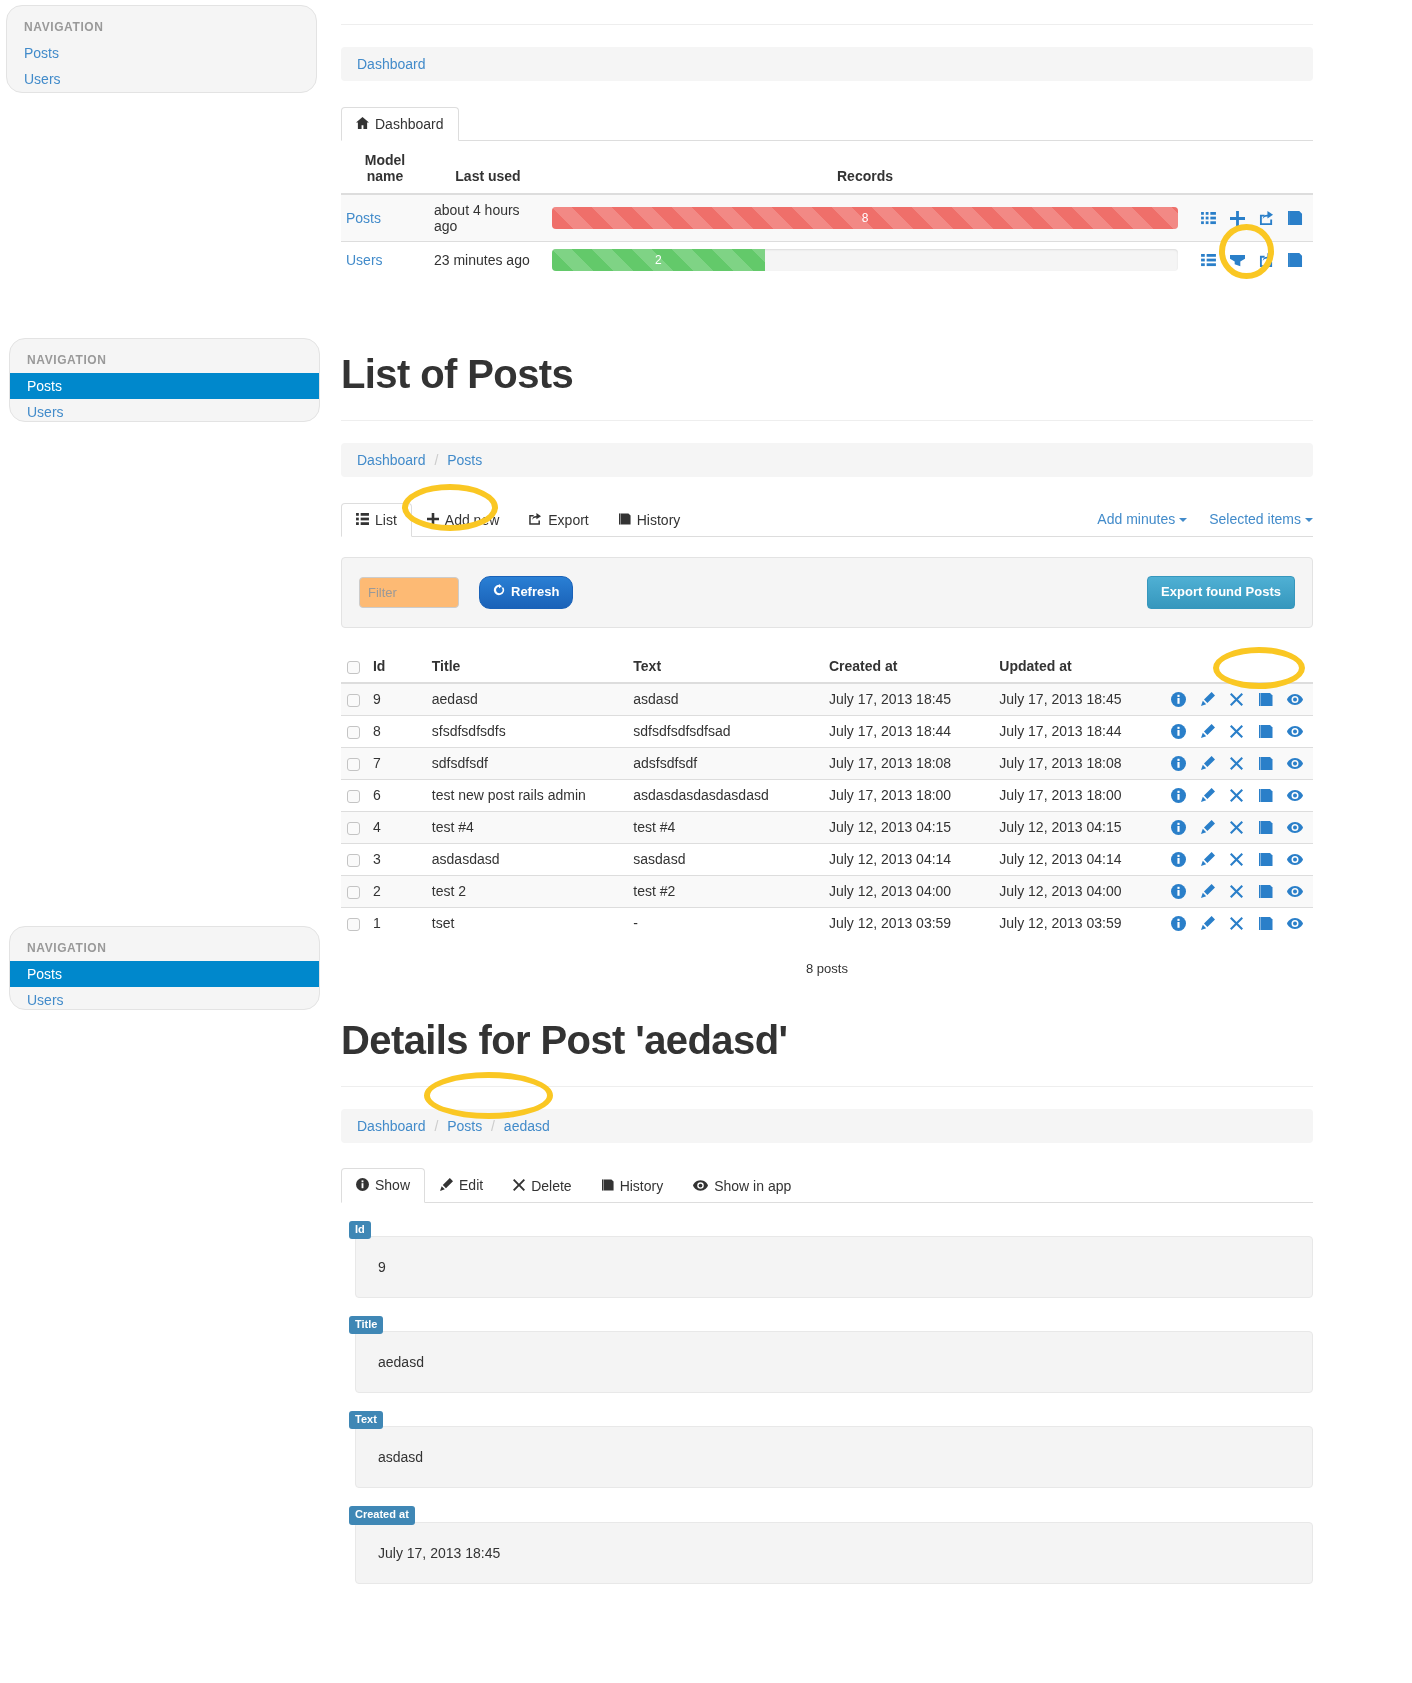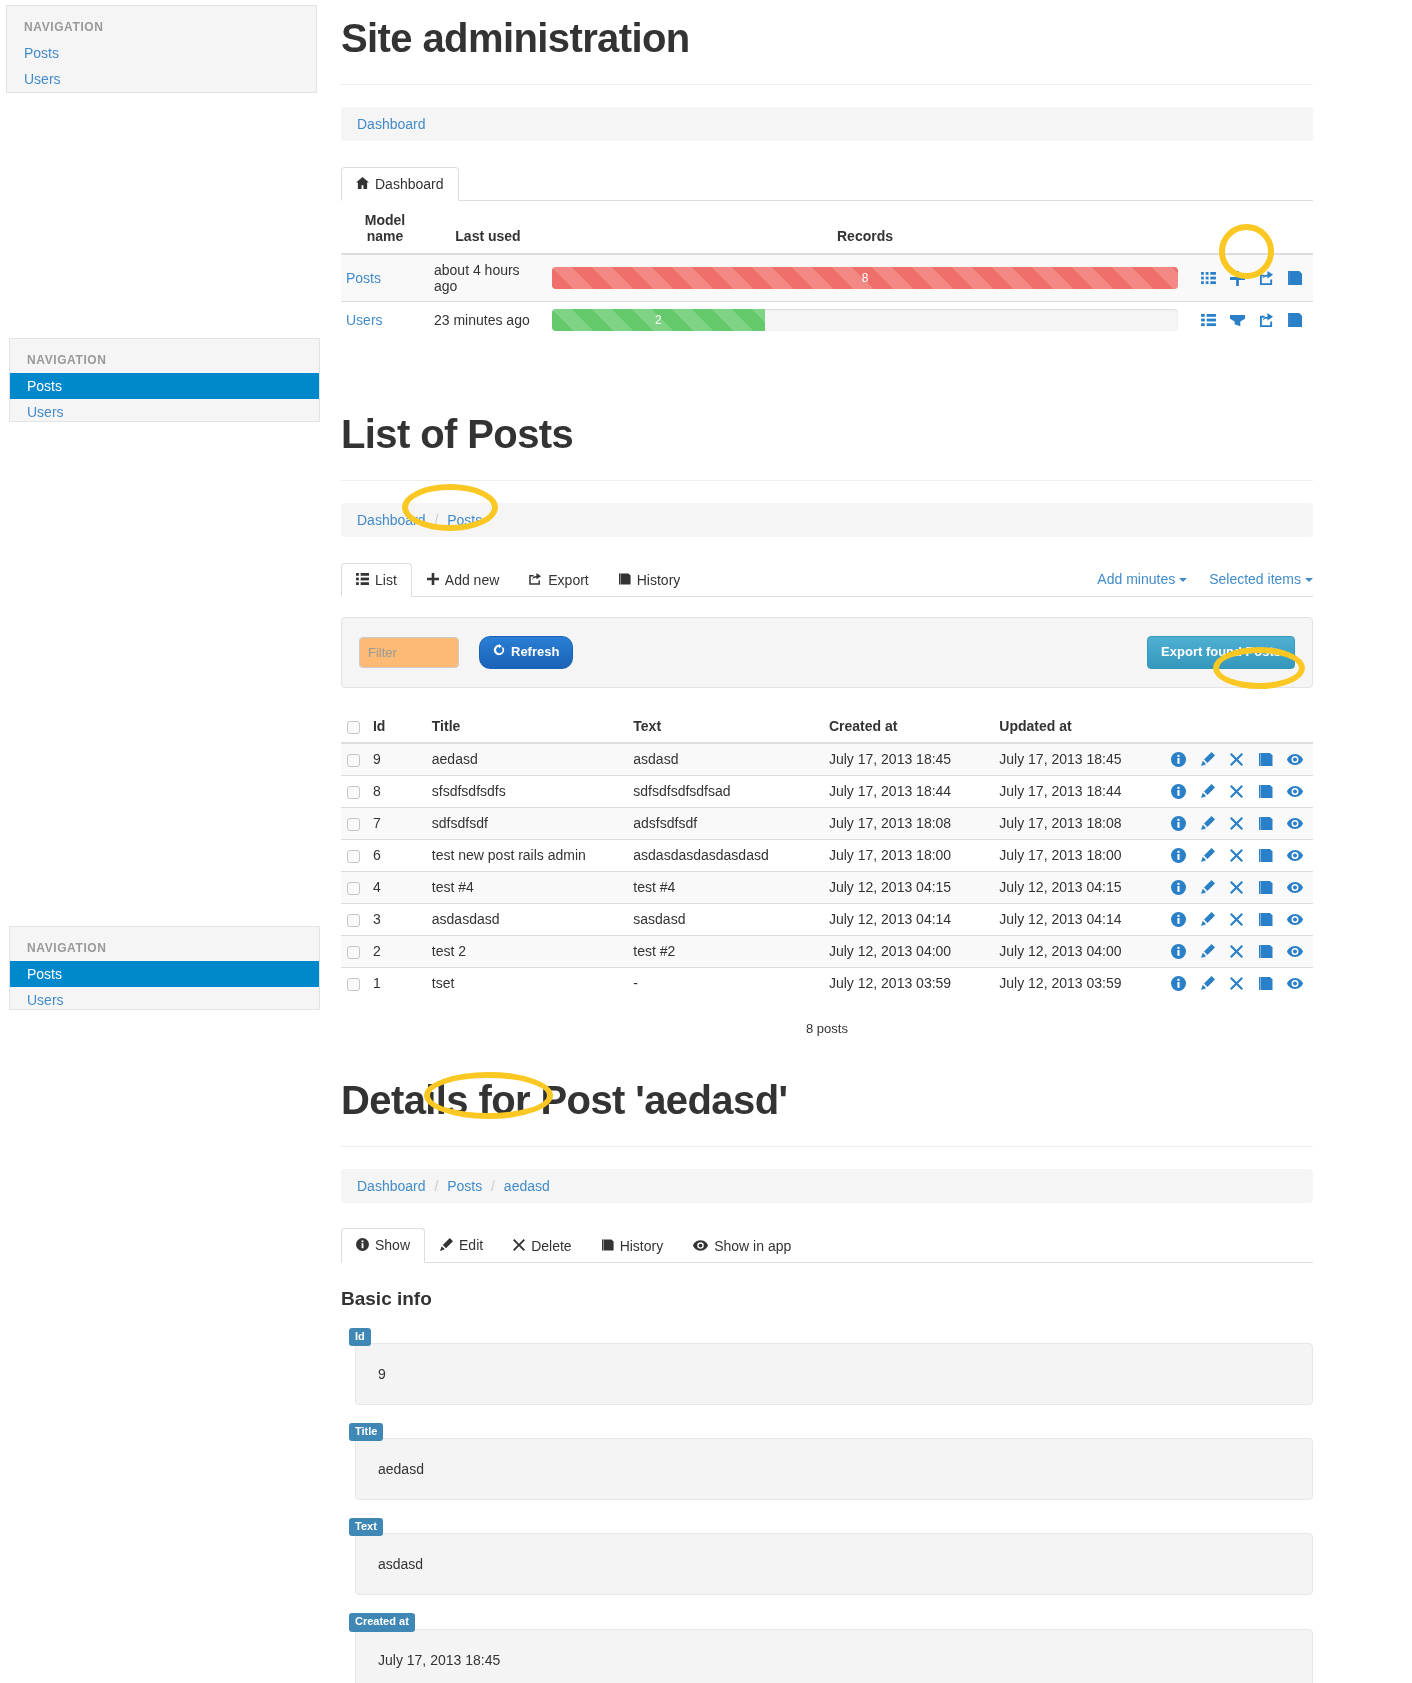--- a/index.html
+++ b/index.html
@@ -12,21 +12,21 @@
     -webkit-font-smoothing: antialiased;
   }
   .page { position: relative; width: 1412px; height: 1683px; overflow: hidden; }
 
   
   .nav-panel {
     position: absolute;
     width: 311px;
     background: #f5f5f5;
     border: 1px solid #e3e3e3;
-    border-radius: 0;
+    border-radius: 16px;
     overflow: hidden;
   }
   .nav-panel.p1 { left: 6px; top: 5px; height: 88px; }
   .nav-panel.p2 { left: 9px; top: 338px; height: 84px; }
   .nav-panel.p3 { left: 9px; top: 926px; height: 84px; }
   .nav-header {
     font-size: 12px;
     font-weight: bold;
     letter-spacing: .6px;
     color: #999999;
@@ -342,21 +342,20 @@
   </div>
 
   <div class="nav-panel p3">
     <div class="nav-header">NAVIGATION</div>
     <a class="nav-item active">Posts</a>
     <a class="nav-item">Users</a>
   </div>
 
   <div class="main">
 
-    <h1 class="page-title">Site administration</h1>
     <hr class="title-rule">
 
     <div class="breadcrumb">
       <a>Dashboard</a>
     </div>
 
     <div class="nav-tabs">
       <a class="tab active">
         <span>
           <svg width="13" height="12" viewBox="0 0 14 13">
@@ -940,21 +939,20 @@
         <span>
           <svg width="15" height="11" viewBox="0 0 16 11">
               <path fill="#333" d="M8 0C3.6 0 .8 3.2 0 5.5 .8 7.8 3.6 11 8 11s7.2-3.2 8-5.5C15.2 3.2 12.4 0 8 0zm0 9a3.5 3.5 0 110-7 3.5 3.5 0 010 7z"></path>
               <circle cx="8" cy="5.5" r="2" fill="#333"></circle>
             </svg>
         </span>
         <span>Show in app</span>
       </a>
     </div>
 
-    <h3 class="basic-info">Basic info</h3>
 
     <div id="fields-container">
         <div class="field-block"><div class="field-label">Id</div>
      <div class="field-value">9</div></div>
         <div class="field-block"><div class="field-label">Title</div>
      <div class="field-value">aedasd</div></div>
         <div class="field-block"><div class="field-label">Text</div>
      <div class="field-value">asdasd</div></div>
         <div class="field-block"><div class="field-label">Created at</div>
      <div class="field-value">July 17, 2013 18:45</div></div>

